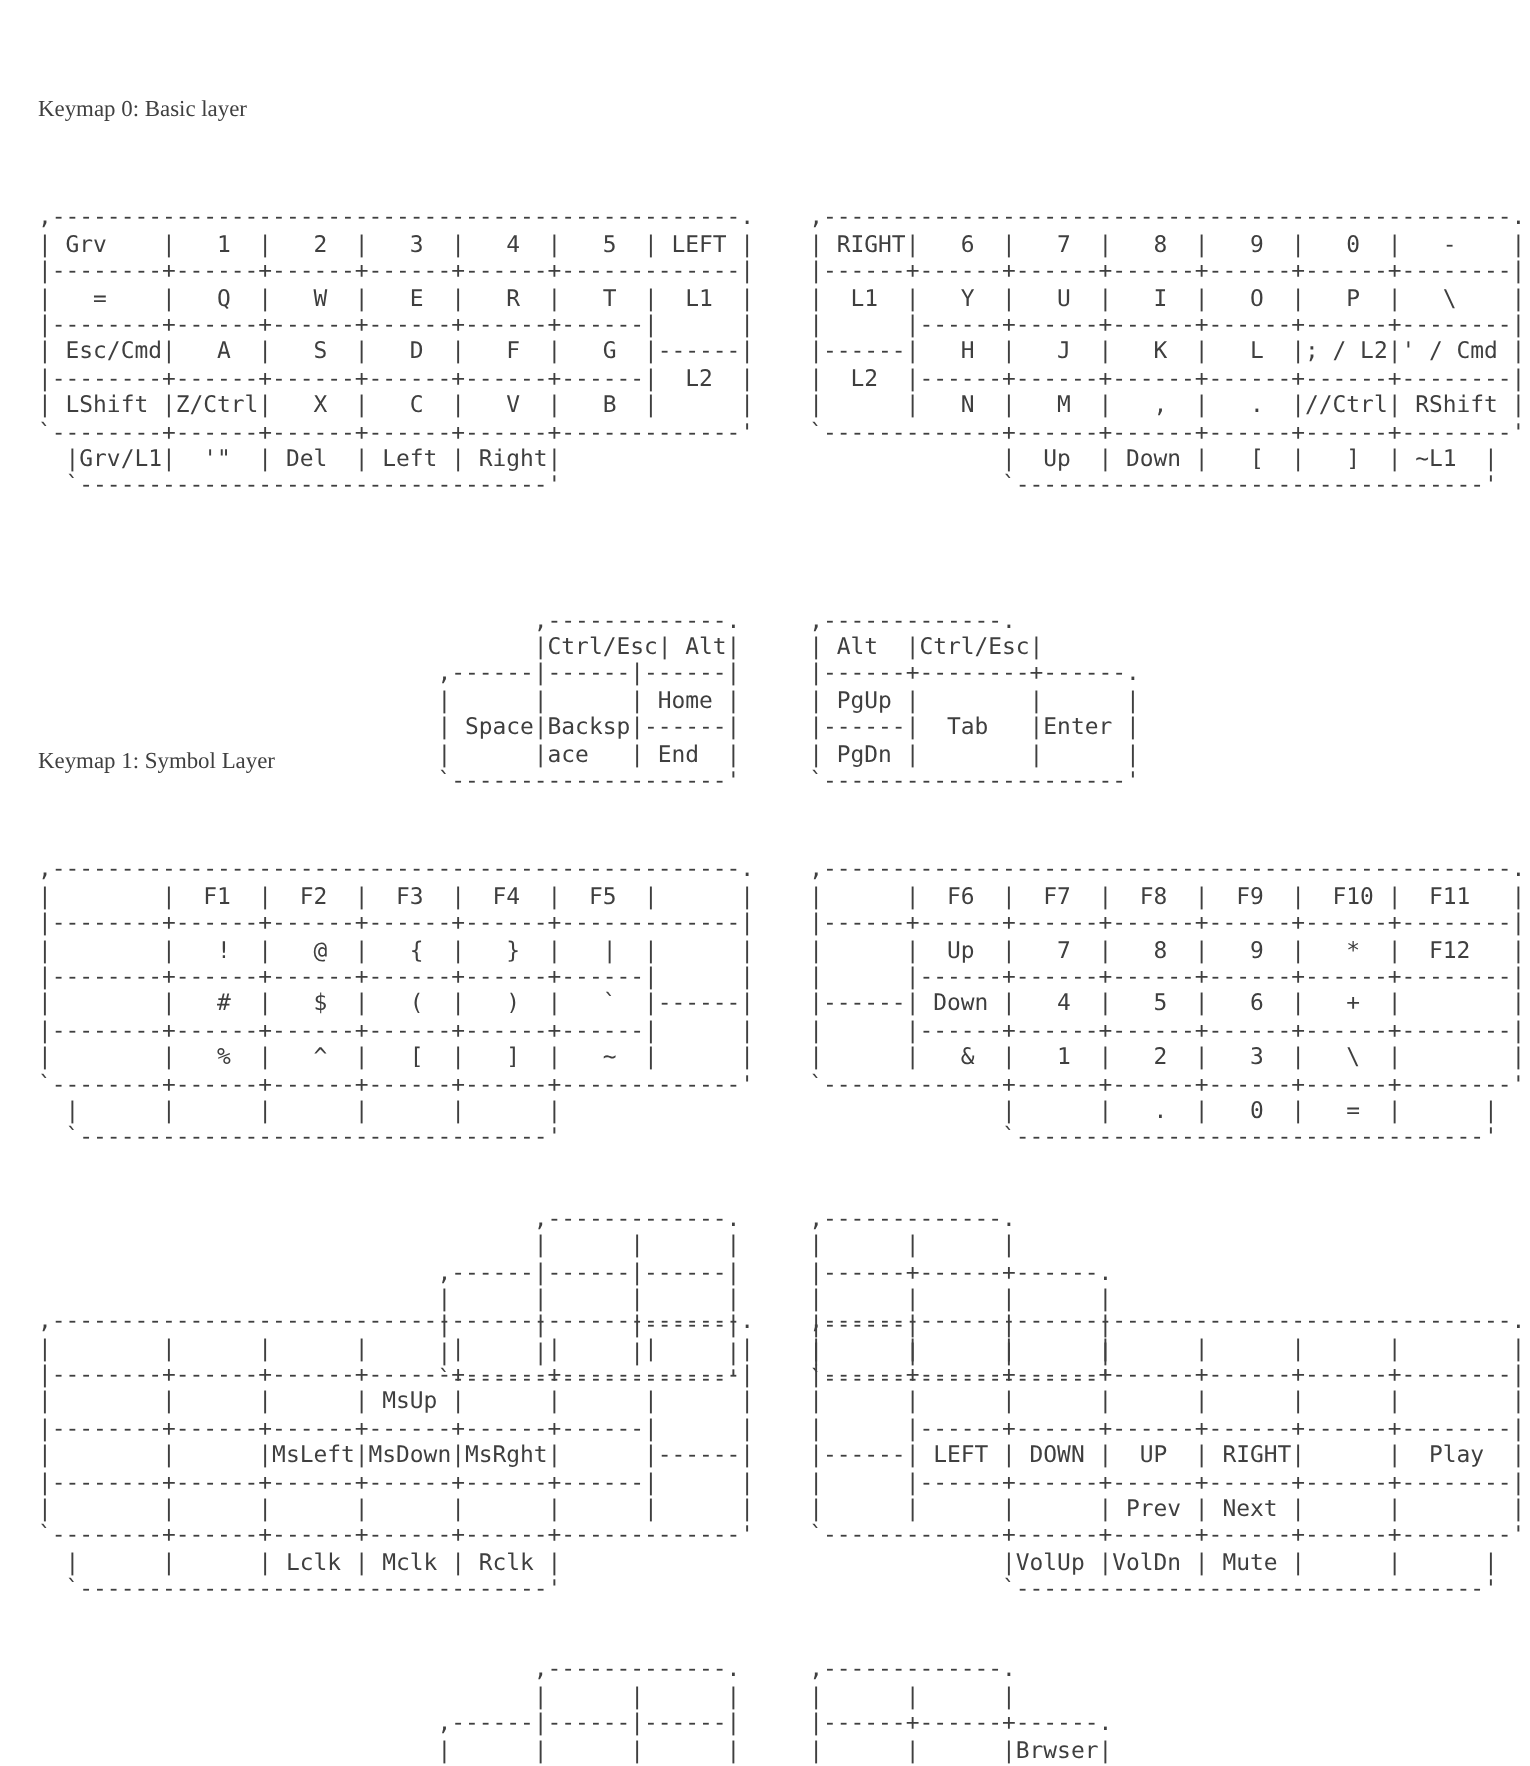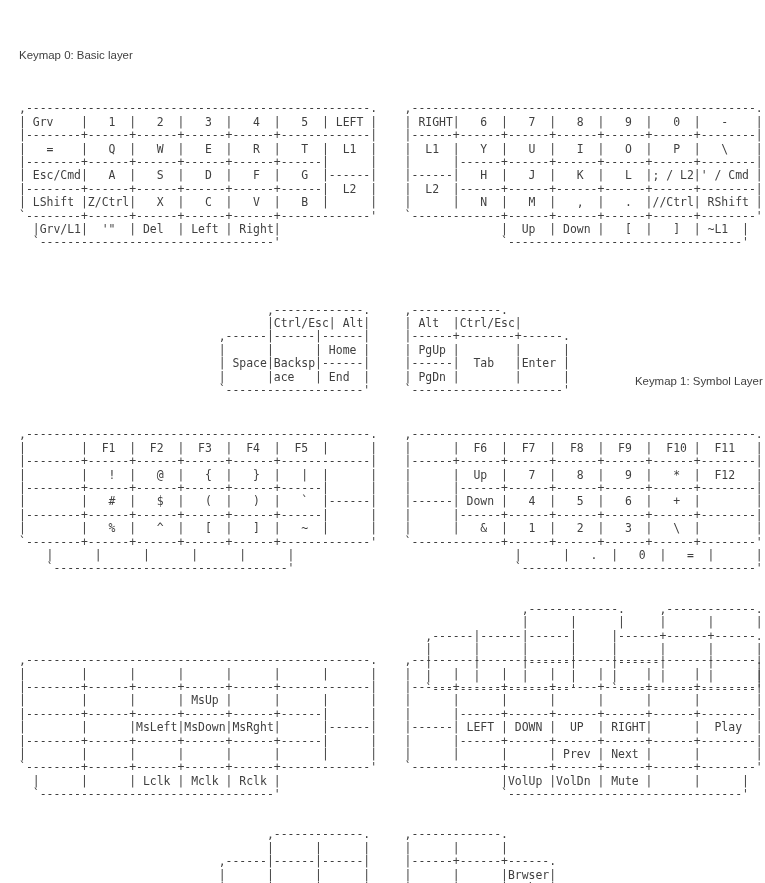--- a/index.html
+++ b/index.html
@@ -16,38 +16,38 @@
   .km-section {
     position: absolute;
     left: 19px;
     color: #3f3f3f;
     font-family: "DejaVu Sans Mono", monospace;
     font-size: 11.45px;
     line-height: 13.4px;
     white-space: pre;
   }
   .km-title {
-    font-family: Liberation Sans, sans-serif;
+    font-family: Liberation Serif, serif;
     font-size: 11.45px;
     line-height: 13.4px;
     white-space: pre;
   }
   pre {
     margin: 0;
     font-family: inherit;
     font-size: inherit;
     line-height: inherit;
   }
   .km-art {
     margin-top: 13.4px;
   }
   .thumb-gap-2 { margin-top: 26.8px; }
   .thumb-gap-0 { margin-top: 0; }
   #section-keymap0 { top: 22px; }
-  #section-keymap1 { top: 348px; text-align: right; }
+  #section-keymap1 { top: 348px; }
   #section-keymap2 { top: 614px; }
 </style>
 </head>
 <body>
 
 <div id="section-keymap0" class="km-section">
   <div class="km-title">Keymap 0: Basic layer</div>
   <pre class="km-art">,--------------------------------------------------.    ,--------------------------------------------------.
 | Grv    |   1  |   2  |   3  |   4  |   5  | LEFT |    | RIGHT|   6  |   7  |   8  |   9  |   0  |   -    |
 |--------+------+------+------+------+-------------|    |------+------+------+------+------+------+--------|

